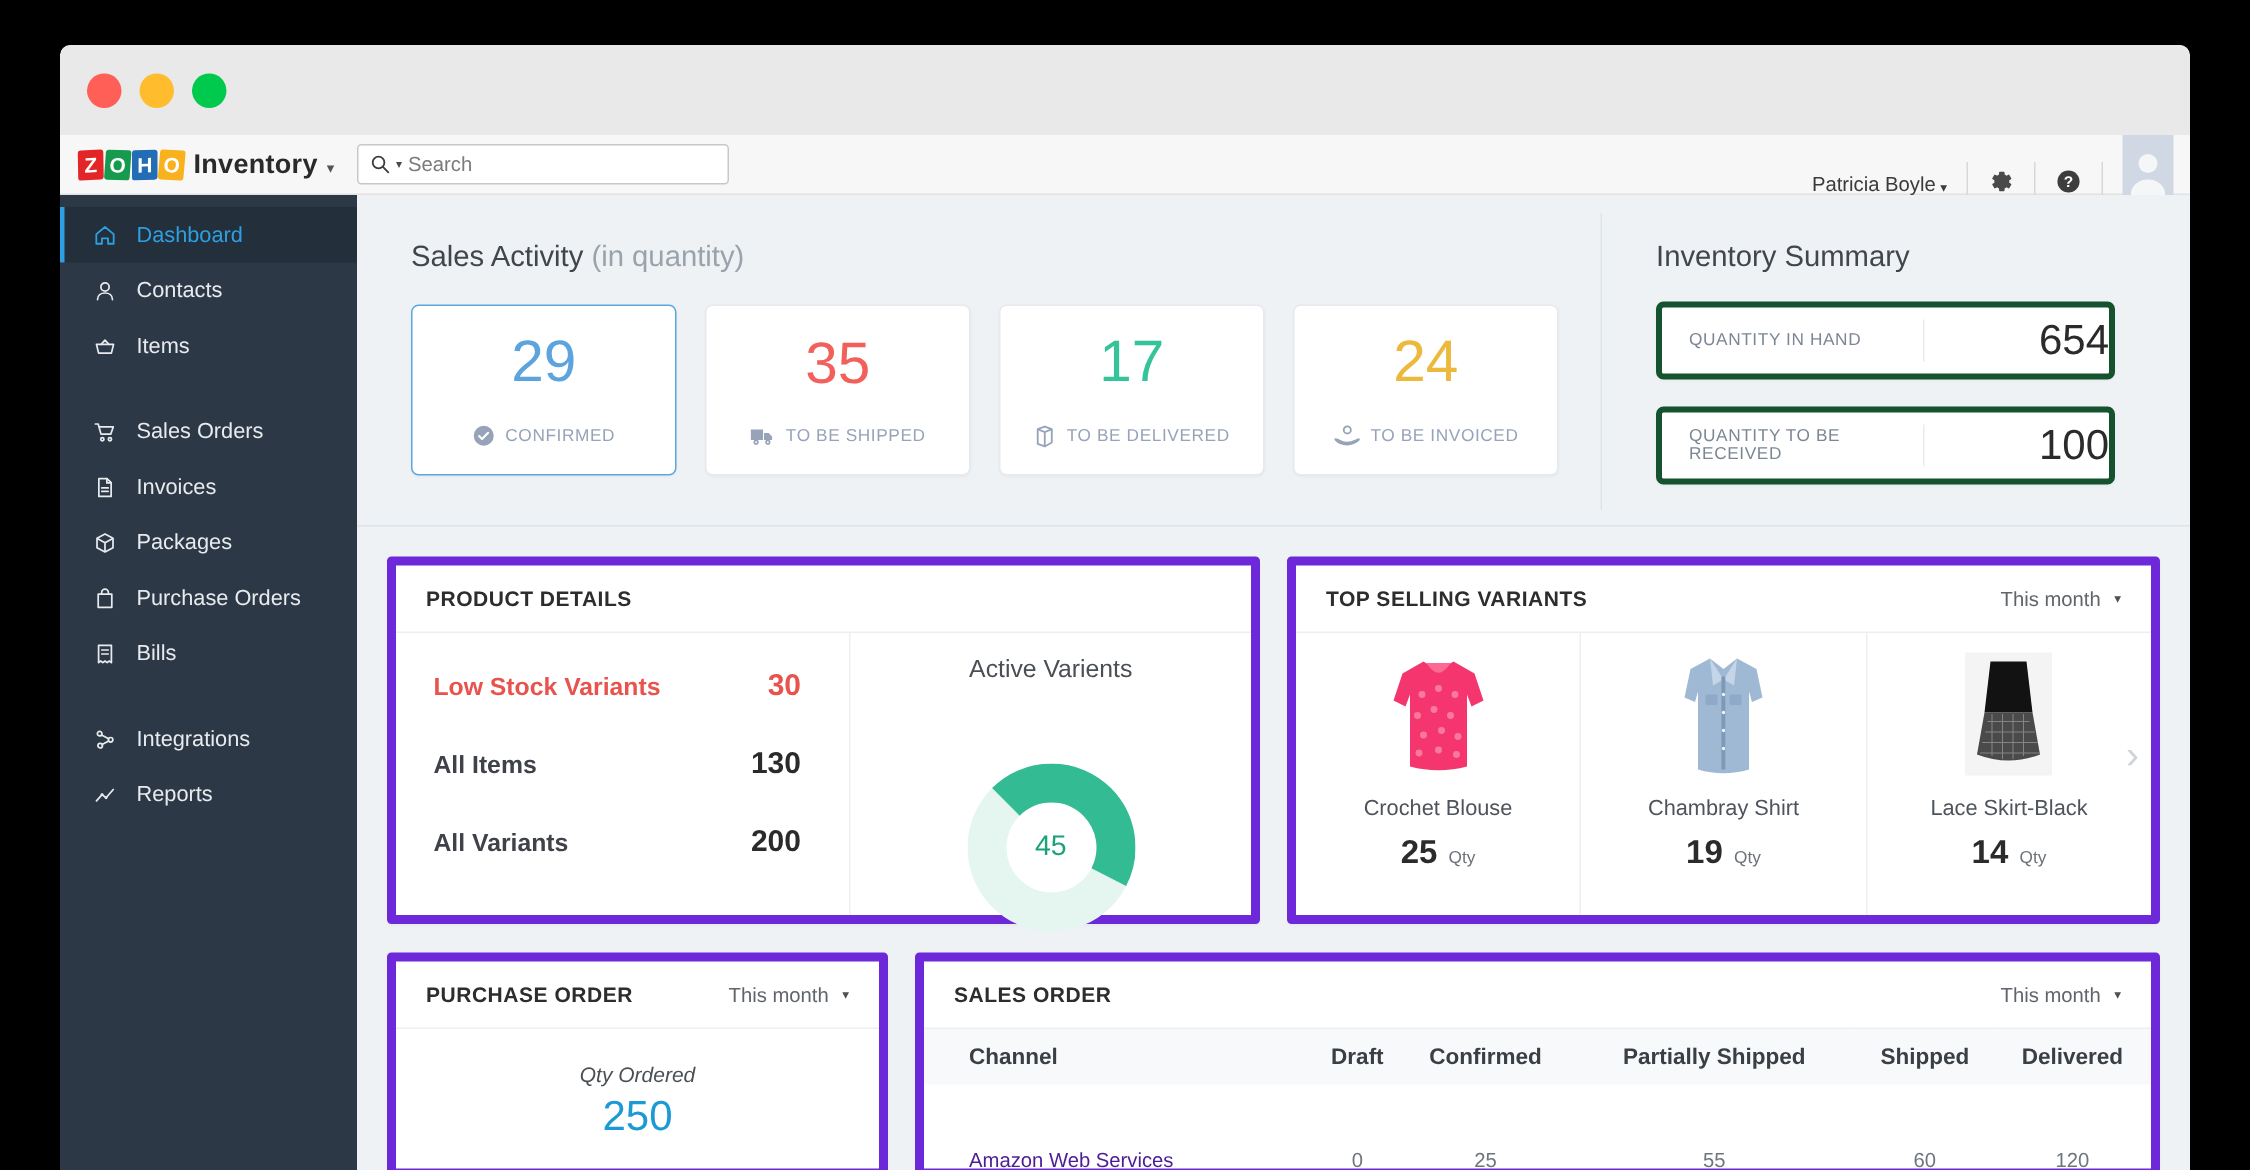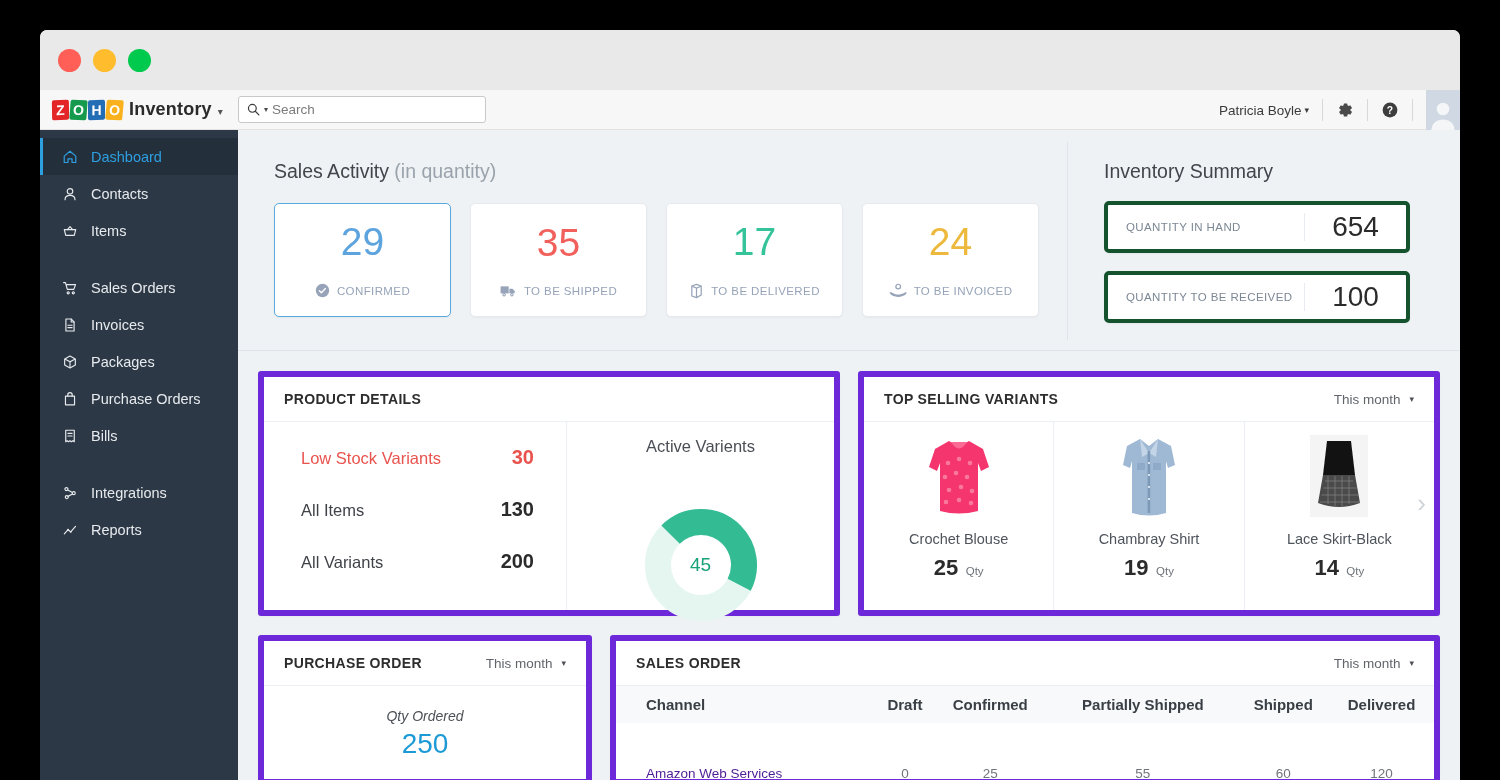--- a/index.html
+++ b/index.html
@@ -84,22 +84,22 @@
     background: #ffffff;
     border: 1px solid #c8c8c8;
     border-radius: 3px;
     display: flex; align-items: center;
     padding: 0 8px; gap: 4px;
   }
   .search-caret { color: #4a4a4a; font-size: 8px; }
   .search-ph { color: #7b7b7b; font-size: 13.5px; }
 
   .topbar-right {
-    position: absolute; right: 0; top: 0;
-    height: 40px; display: flex; align-items: center; gap: 0;
+    position: absolute; right: 11px; top: 0;
+    height: 40px; display: flex; align-items: flex-end; gap: 0;
   }
   .user-name { font-size: 13.5px; color: #3b3b3b; padding-right: 3px; }
   .user-caret { color: #3b3b3b; font-size: 9px; }
   .tb-sep { width: 1px; height: 22px; background: #d8d8d8; margin: 0 13px; }
   .tb-ico { display: flex; align-items: center; justify-content: center; }
   .avatar-box {
     width: 34px; height: 40px;
     background: #cfd8e3;
     display: flex; align-items: flex-end; justify-content: center;
     overflow: hidden;
@@ -170,21 +170,21 @@
     background: #ffffff; border: 4px solid #14532d;
     border-radius: 5px; margin-top: 18px;
     display: flex; align-items: center;
     box-shadow: 0 1px 2px rgba(0,0,0,.04);
   }
   .inv-lab {
     flex: 1; padding-left: 18px;
     font-size: 11.5px; color: #7c8794; letter-spacing: .4px;
   }
   .inv-val {
-    width: 102px; text-align: center;
+    width: 124px; text-align: right;
     font-size: 28px; font-weight: 300; color: #2b2b2b;
     border-left: 1px solid #e8ecf0;
     line-height: 1;
   }
 
   .sep-h { height: 1px; background: #dde4ea; }
 
   
   .panels { padding: 20px 20px 0 20px; }
   .prow { display: flex; gap: 18px; margin-bottom: 19px; }
@@ -204,21 +204,21 @@
     font-size: 14px; font-weight: bold; color: #2d2d2d; letter-spacing: .35px;
   }
   .period { display: flex; align-items: center; gap: 9px; color: #60656b; font-size: 13.5px; }
   .period .cv { font-size: 9px; color: #4d5155; }
 
   
   .panel-pd { width: 583px; }
   .pd-body { display: flex; height: 188px; }
   .pd-left { flex: 1; padding: 24px 32px 0 25px; }
   .pd-line { display: flex; justify-content: space-between; align-items: baseline; margin-bottom: 29px; }
-  .pd-name { font-size: 16.5px; color: #3f4349; font-weight: 400; margin-left: 12px; }
+  .pd-name { font-size: 16.5px; color: #3f4349; font-weight: 700; }
   .pd-val { font-size: 20px; color: #2b2b2b; font-weight: bold; }
   .pd-line.low .pd-name, .pd-line.low .pd-val { color: #e8534e; }
   .pd-right {
     width: 268px; border-left: 1px solid #ebeff3;
     display: flex; flex-direction: column; align-items: center;
     padding-top: 15px;
     gap: 45px;
   }
   .pd-chart-title { font-size: 16.5px; color: #4a4f55; margin-bottom: 8px; }
   .donut { position: relative; width: 112px; height: 112px; }

